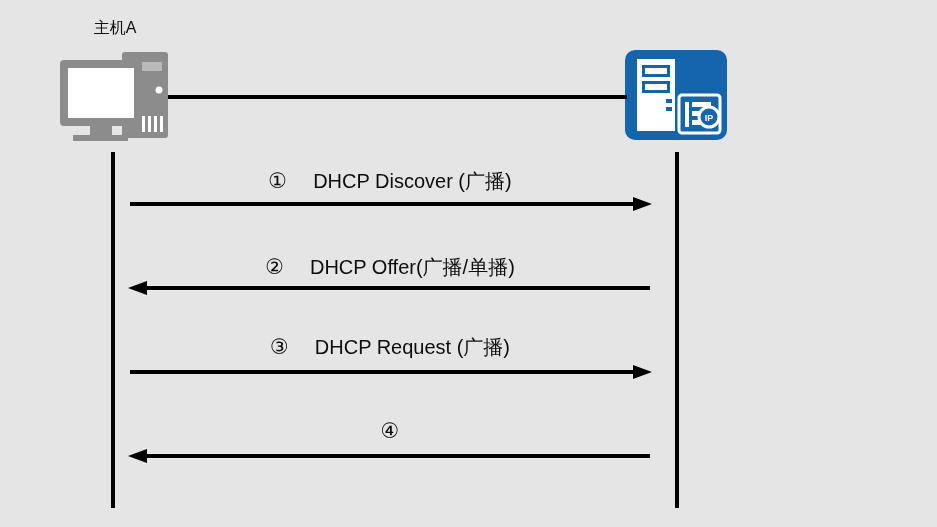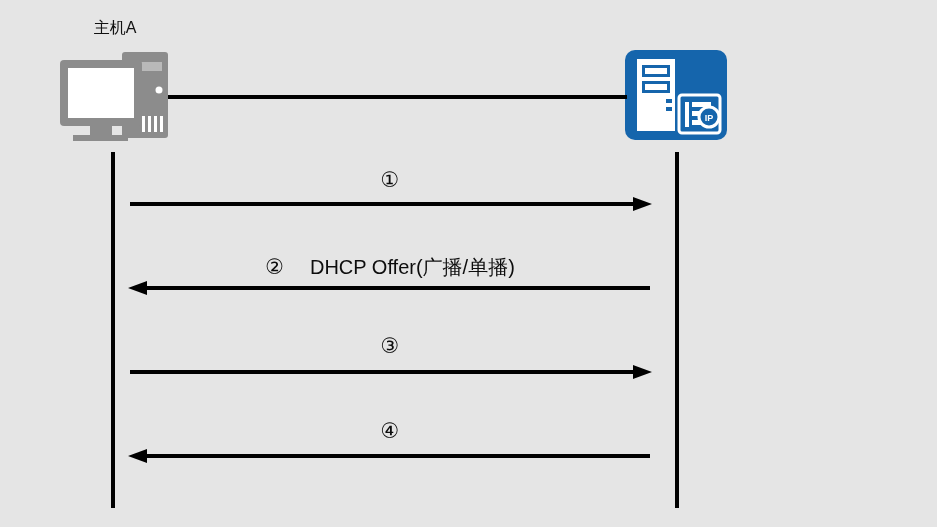--- a/index.html
+++ b/index.html
@@ -112,20 +112,21 @@
   </div>
 
   <div id="connector-line"></div>
 
   <div class="lifeline" id="lifeline-host"></div>
   <div class="lifeline" id="lifeline-server"></div>
 
   <div class="msg-row" id="row-0">
     <div class="msg-label">
       <span class="msg-seq">①</span>
+      <span>DHCP Discover (广播)</span>
     </div>
     <svg class="msg-arrow" width="524" height="16" viewBox="0 0 524 16">
       <line x1="2" y1="8" x2="512" y2="8" stroke="#000" stroke-width="4"></line>
       <polygon class="head-right" points="505,1 524,8 505,15" fill="#000"></polygon>
       <polygon class="head-left" points="19,1 0,8 19,15" fill="#000" style="display: none;"></polygon>
     </svg>
   </div>
 
   <div class="msg-row" id="row-1">
     <div class="msg-label">
@@ -135,20 +136,21 @@
     <svg class="msg-arrow" width="524" height="16" viewBox="0 0 524 16">
       <line x1="12" y1="8" x2="522" y2="8" stroke="#000" stroke-width="4"></line>
       <polygon class="head-right" points="505,1 524,8 505,15" fill="#000" style="display: none;"></polygon>
       <polygon class="head-left" points="19,1 0,8 19,15" fill="#000"></polygon>
     </svg>
   </div>
 
   <div class="msg-row" id="row-2">
     <div class="msg-label">
       <span class="msg-seq">③</span>
+      <span>DHCP Request (广播)</span>
     </div>
     <svg class="msg-arrow" width="524" height="16" viewBox="0 0 524 16">
       <line x1="2" y1="8" x2="512" y2="8" stroke="#000" stroke-width="4"></line>
       <polygon class="head-right" points="505,1 524,8 505,15" fill="#000"></polygon>
       <polygon class="head-left" points="19,1 0,8 19,15" fill="#000" style="display: none;"></polygon>
     </svg>
   </div>
 
   <div class="msg-row" id="row-3">
     <div class="msg-label">

